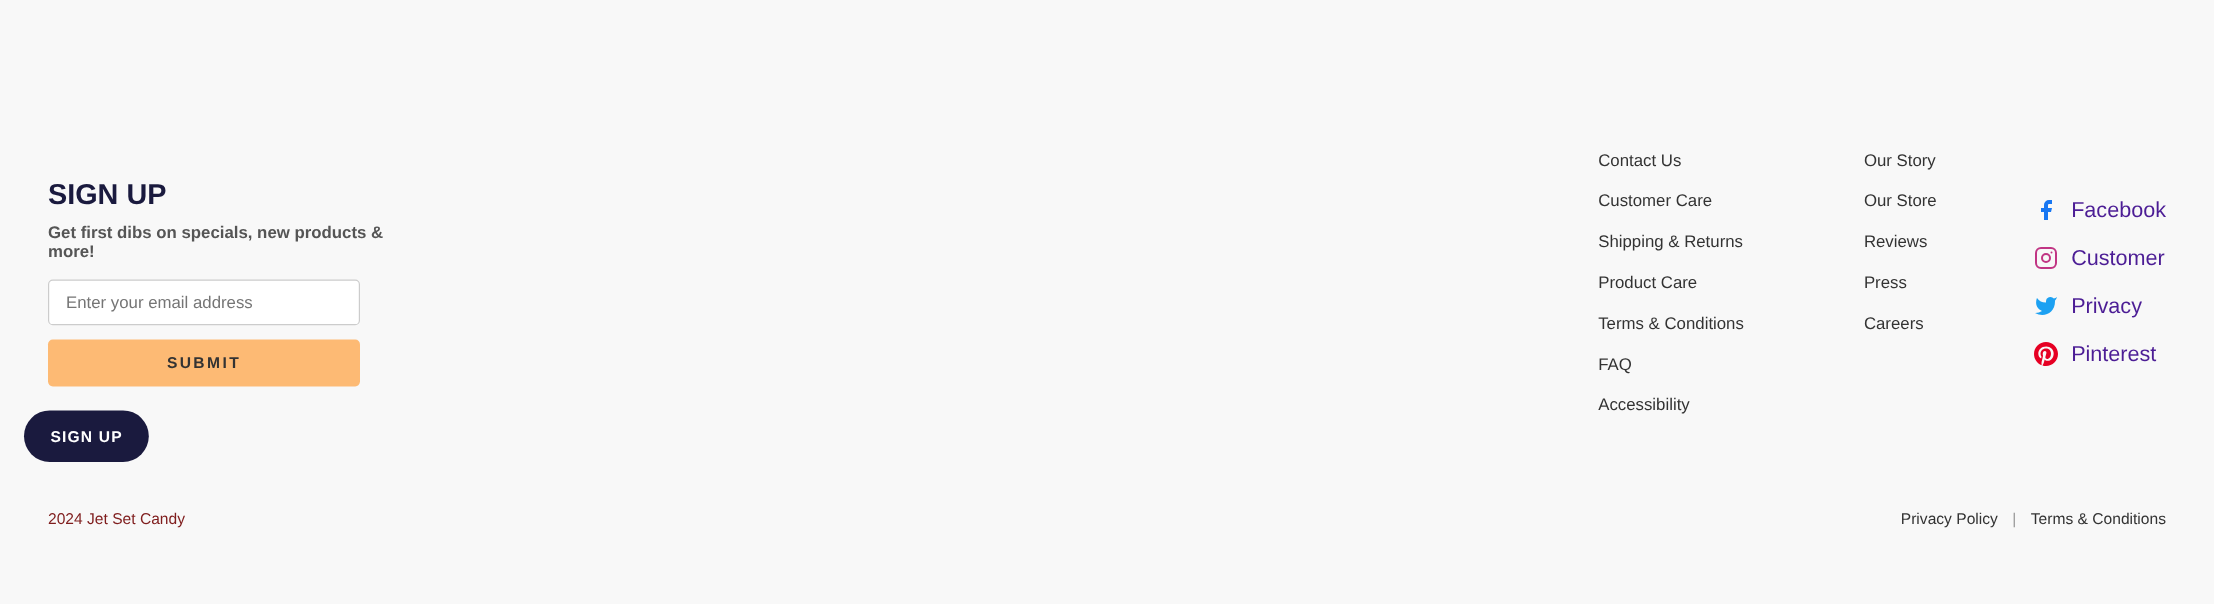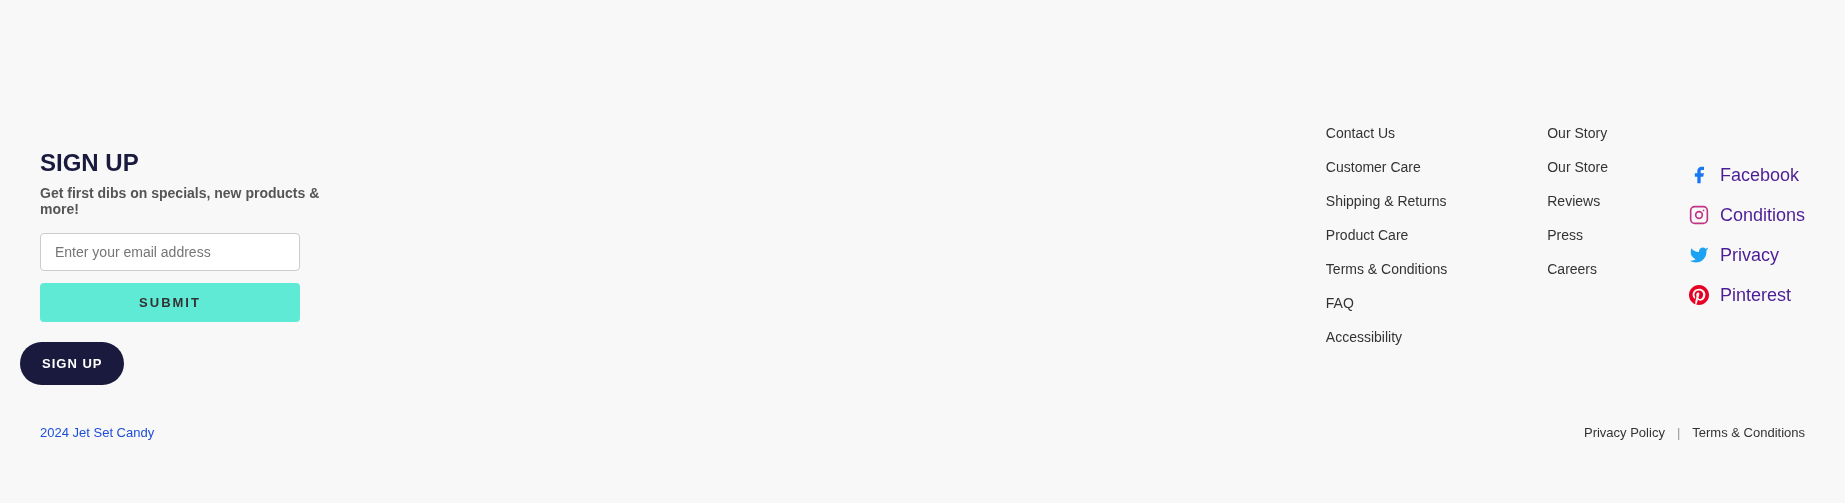--- a/index.html
+++ b/index.html
@@ -55,21 +55,21 @@
       color: #999;
       outline: none;
       background: #fff;
       display: block;
       margin-bottom: 12px;
     }
 
     .submit-button {
       width: 260px;
       padding: 12px;
-      background: #5eead4;
+      background: #fdba74;
       border: none;
       border-radius: 4px;
       font-size: 13px;
       font-weight: 700;
       letter-spacing: 2px;
       color: #333;
       cursor: pointer;
     }
 
     .middle-spacer {
@@ -162,21 +162,21 @@
       border-radius: 30px;
       padding: 14px 22px;
       font-size: 13px;
       font-weight: 700;
       letter-spacing: 1px;
       cursor: pointer;
     }
 
     .copyright {
       font-size: 13px;
-      color: #1d4ed8;
+      color: #7f1d1d;
     }
 
     .bottom-links {
       display: flex;
       align-items: center;
       gap: 12px;
       font-size: 13px;
       color: #555;
     }
 
@@ -238,21 +238,21 @@
     </div>
 
     <div class="social-item">
       <span class="social-icon social-icon-instagram">
         <svg width="20" height="20" viewBox="0 0 24 24" fill="none" stroke="#c13584" stroke-width="2">
           <rect x="2" y="2" width="20" height="20" rx="5" ry="5"></rect>
           <circle cx="12" cy="12" r="4"></circle>
           <circle cx="17.5" cy="6.5" r="1" fill="#c13584" stroke="none"></circle>
         </svg>
       </span>
-      <span class="social-label">Conditions</span>
+      <span class="social-label">Customer</span>
     </div>
 
     <div class="social-item">
       <span class="social-icon social-icon-twitter">
         <svg width="20" height="20" viewBox="0 0 24 24" fill="#1da1f2">
           <path d="M23 3a10.9 10.9 0 01-3.14 1.53 4.48 4.48 0 00-7.86 3v1A10.66 10.66 0 013 4s-4 9 5 13a11.64 11.64 0 01-7 2c9 5 20 0 20-11.5a4.5 4.5 0 00-.08-.83A7.72 7.72 0 0023 3z"></path>
         </svg>
       </span>
       <span class="social-label">Privacy</span>
     </div>

